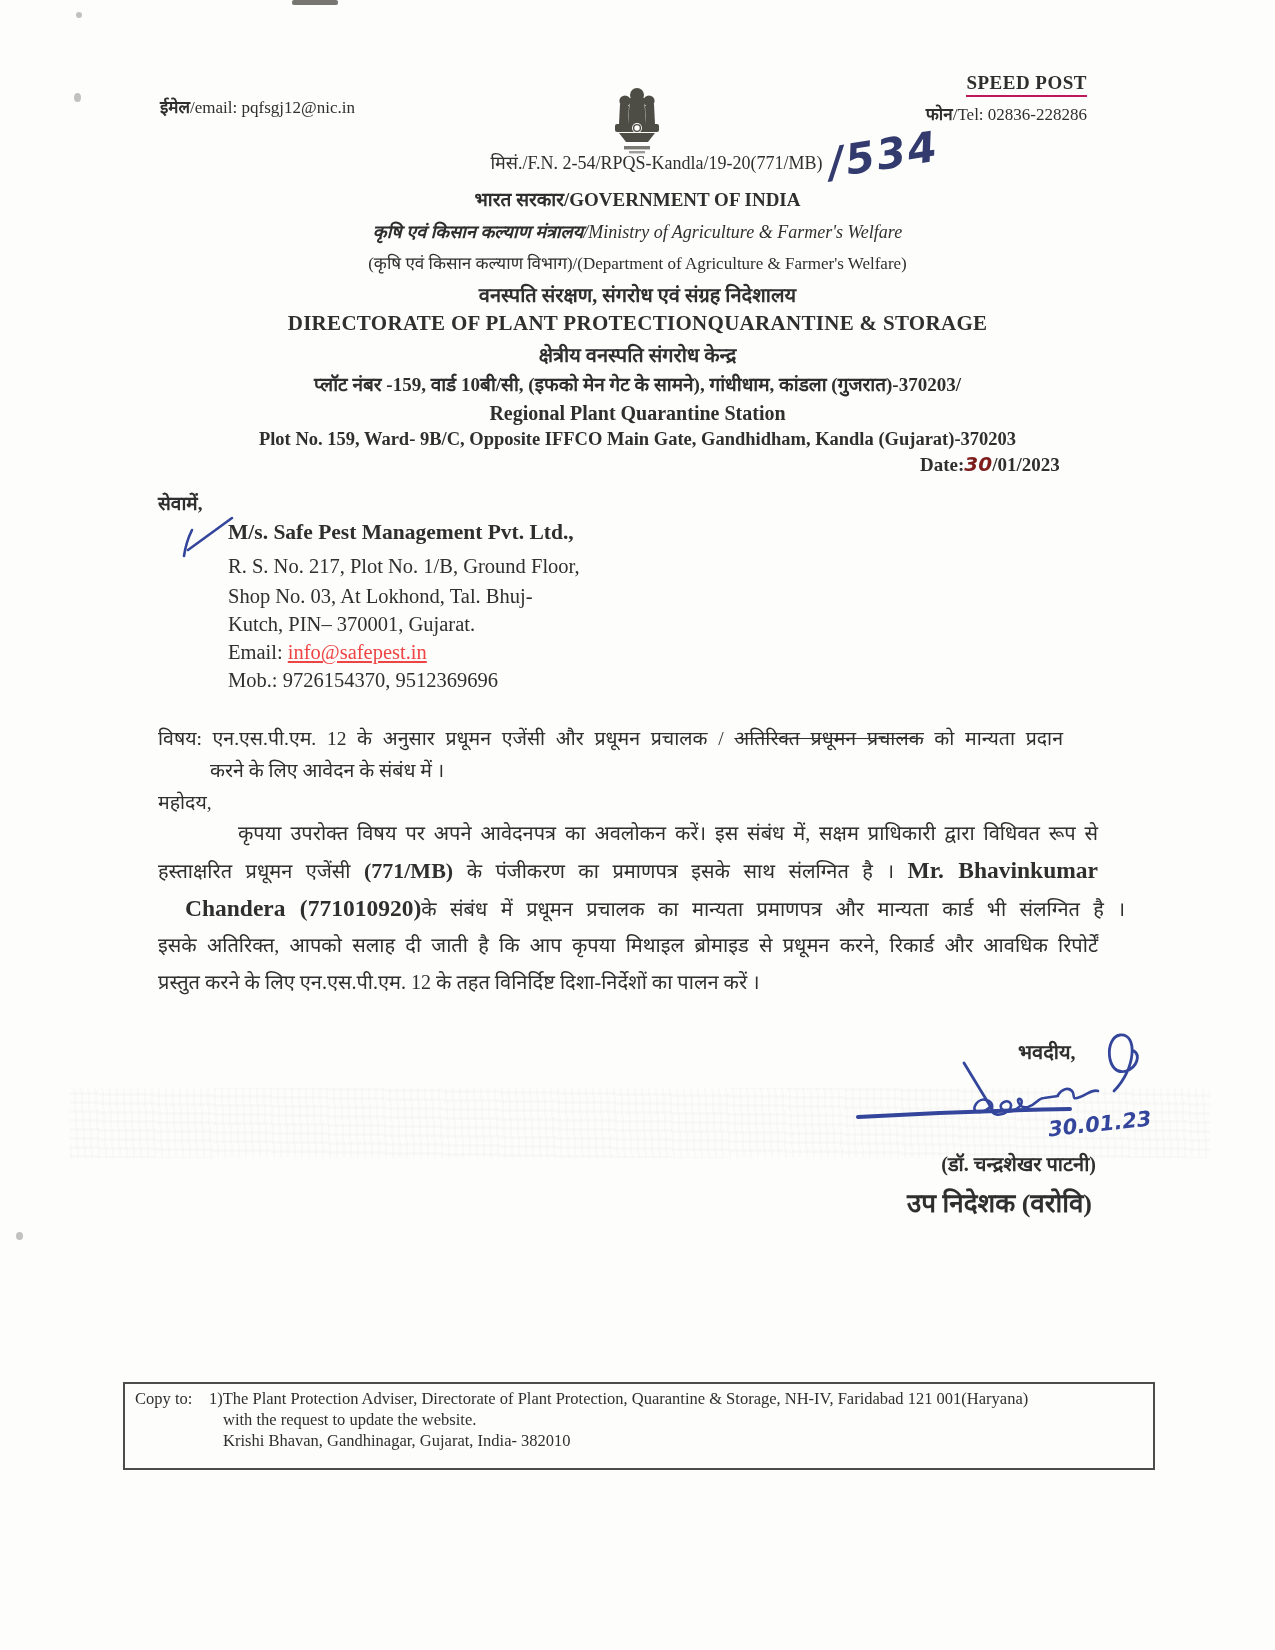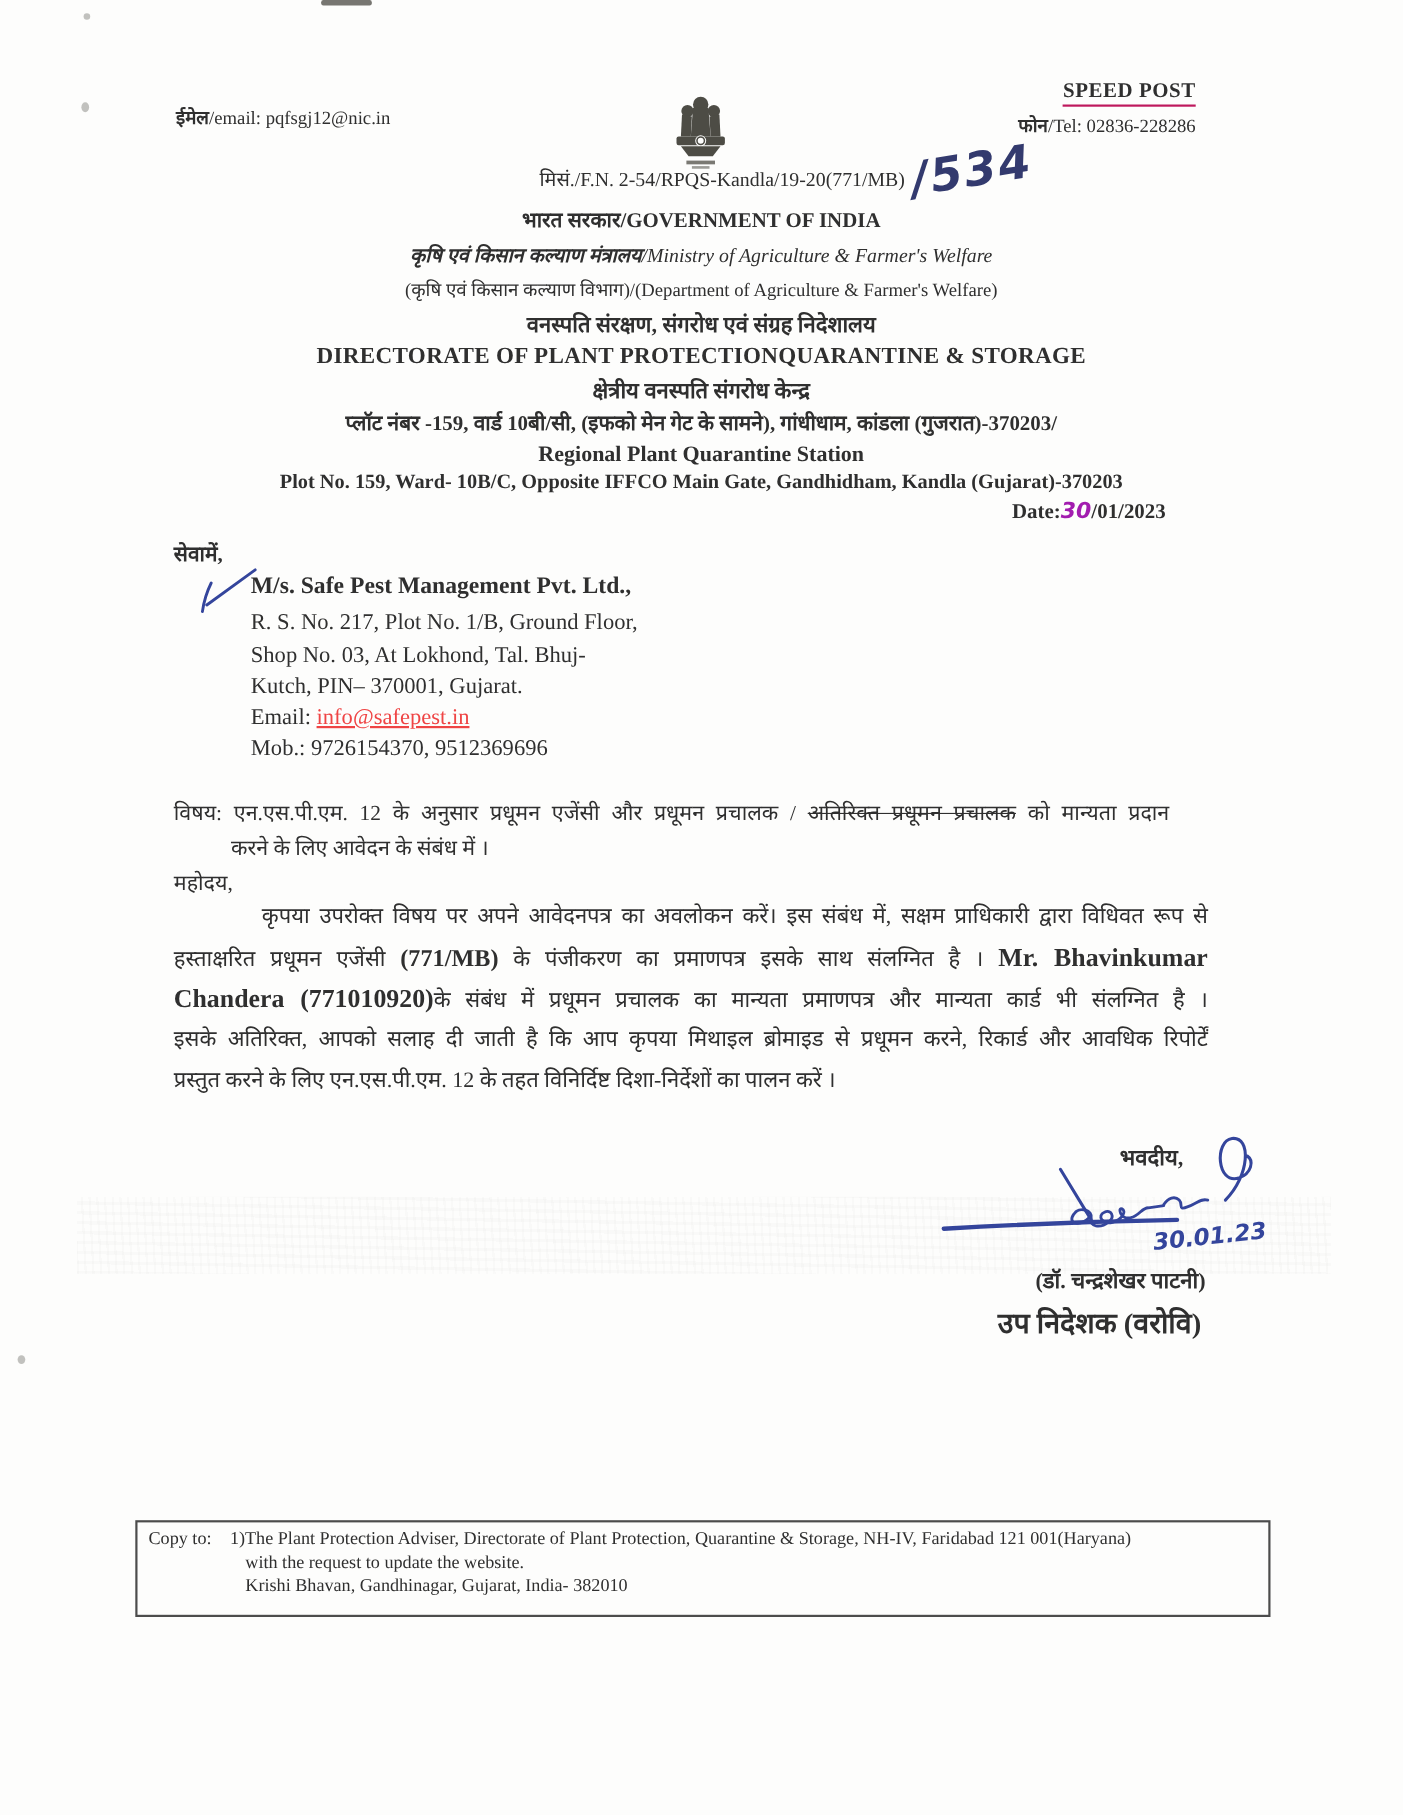--- a/index.html
+++ b/index.html
@@ -26,21 +26,21 @@
   .govt{top:186px;font-size:19px;font-weight:bold;}
   .ministry{top:219px;font-size:18px;font-style:italic;}
   .dept{top:251px;font-size:17px;}
   .dir-hi{top:281px;font-size:20px;font-weight:bold;}
   .dir-en{top:311px;font-size:21px;font-weight:bold;letter-spacing:.3px;}
   .station-hi{top:341px;font-size:20px;font-weight:bold;}
   .addr-hi{top:371px;font-size:19px;font-weight:bold;}
   .station-en{top:402px;font-size:20px;font-weight:bold;}
   .addr-en{top:429px;font-size:18.5px;font-weight:bold;}
   .date-line{left:920px;top:452px;font-size:19px;font-weight:bold;}
-  .date-hand{color:#a21caf;font-family:"DejaVu Sans",sans-serif;font-style:italic;font-weight:bold;font-size:20px;}
+  .date-hand{color:#7f1d1d;font-family:"DejaVu Sans",sans-serif;font-style:italic;font-weight:bold;font-size:20px;}
 
   
   .sevame{left:158px;top:490px;font-size:19px;font-weight:bold;}
   .check-mark{left:178px;top:512px;}
   .company{left:228px;top:520px;font-size:21.5px;font-weight:bold;}
   .addr1{left:228px;top:555px;font-size:20.5px;}
   .addr2{left:228px;top:585px;font-size:20.5px;}
   .addr3{left:228px;top:613px;font-size:20.5px;}
   .email2{left:228px;top:641px;font-size:20.5px;}
   .maillink{color:#ef4444;text-decoration:underline;cursor:pointer;}
@@ -49,21 +49,21 @@
   
   .subj1{left:158px;top:724px;width:905px;font-size:19.5px;text-align:justify;text-align-last:justify;}
   .struck{text-decoration:line-through;}
   .subj2{left:210px;top:756px;font-size:19.5px;}
   .mahoday{left:158px;top:788px;font-size:19.5px;}
 
   
   .pline{left:158px;width:940px;font-size:20px;line-height:37px;}
   .p1{top:815px;text-indent:80px;text-align:justify;text-align-last:justify;}
   .p2{top:852px;text-align:justify;text-align-last:justify;}
-  .p3{top:890px;text-align:justify;text-align-last:justify;}
+  .p3{top:890px;text-align:justify;text-align-last:justify;margin-left:27px;}
   .p4{top:927px;text-align:justify;text-align-last:justify;}
   .p5{top:964px;}
   .bold-num{font-weight:bold;font-size:22px;font-family:"Liberation Serif",serif;}
   .bold-name{font-weight:bold;font-size:23.5px;font-family:"Liberation Serif",serif;}
 
   
   .closing{left:1018px;top:1038px;font-size:20px;font-weight:bold;}
   .sig-svg{left:852px;top:1025px;}
   .sig-date{left:1048px;top:1112px;font-size:21px;font-style:italic;font-weight:bold;color:#34459c;font-family:"DejaVu Sans",sans-serif;transform:rotate(-6deg);}
   .sig-name{left:840px;top:1150px;width:256px;text-align:right;font-size:20px;font-weight:bold;}
@@ -129,21 +129,21 @@
 <div class="abs hand-serial">/534</div>
 
 <div class="abs ctr govt">भारत सरकार/GOVERNMENT OF INDIA</div>
 <div class="abs ctr ministry"><span class="b">कृषि एवं किसान कल्याण मंत्रालय</span><span>/Ministry of Agriculture &amp; Farmer's Welfare</span></div>
 <div class="abs ctr dept">(कृषि एवं किसान कल्याण विभाग)/(Department of Agriculture &amp; Farmer's Welfare)</div>
 <div class="abs ctr dir-hi">वनस्पति संरक्षण, संगरोध एवं संग्रह निदेशालय</div>
 <div class="abs ctr dir-en">DIRECTORATE OF PLANT PROTECTIONQUARANTINE &amp; STORAGE</div>
 <div class="abs ctr station-hi">क्षेत्रीय वनस्पति संगरोध केन्द्र</div>
 <div class="abs ctr addr-hi">प्लॉट नंबर -159, वार्ड 10बी/सी, (इफको मेन गेट के सामने), गांधीधाम, कांडला (गुजरात)-370203/</div>
 <div class="abs ctr station-en">Regional Plant Quarantine Station</div>
-<div class="abs ctr addr-en">Plot No. 159, Ward- 10B/C, Opposite IFFCO Main Gate, Gandhidham, Kandla (Gujarat)-370203</div>
+<div class="abs ctr addr-en">Plot No. 159, Ward- 9B/C, Opposite IFFCO Main Gate, Gandhidham, Kandla (Gujarat)-370203</div>
 
 <div class="abs date-line"><span>Date:</span><span class="date-hand">30</span><span>/01/2023</span></div>
 
 <div class="abs sevame hindi">सेवामें,</div>
 
 <div class="abs check-mark">
   <svg width="60" height="48" viewBox="0 0 60 48">
     <path d="M6,44 C8,30 12,22 14,18 M10,38 L54,6" fill="none" stroke="#34459c" stroke-width="2.6" stroke-linecap="round"></path>
   </svg>
 </div>

